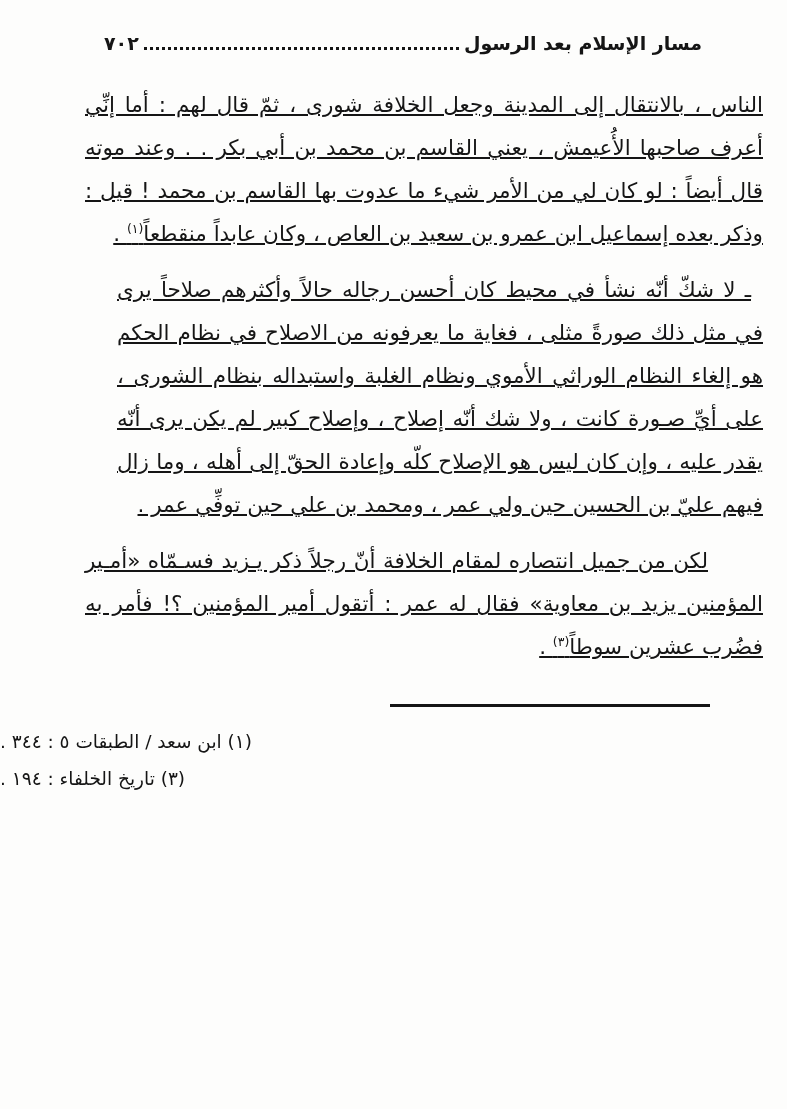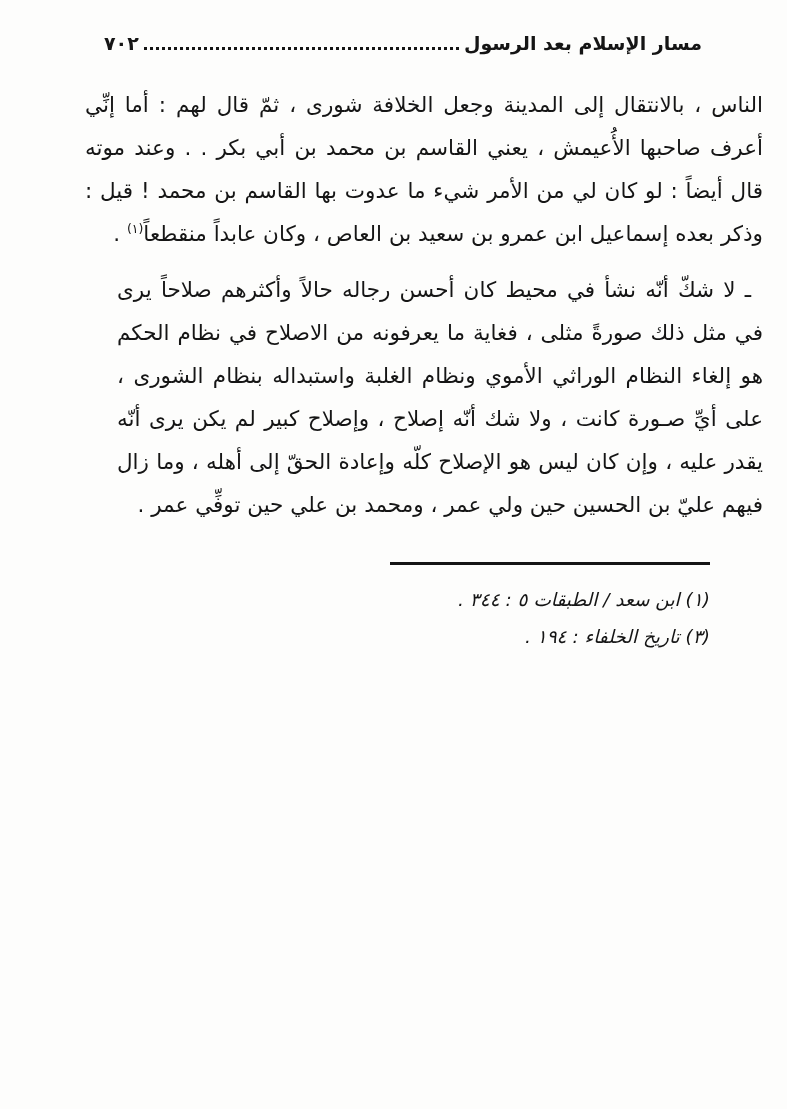--- a/index.html
+++ b/index.html
@@ -36,21 +36,21 @@
     min-width:30px;
   }
   .header-page-number{white-space:nowrap;letter-spacing:2px;margin-left:48px;}
   
   .body-text{
     margin:27px 24px 0 85px;
     font-size:21.5px;
     line-height:43px;
     text-align:justify;
   }
-  .para{margin:0 0 13px 0;}
+  .para{margin:0 0 13px 0;text-decoration:underline;}
   .para.indent-none{text-indent:0;}
   .para.indent-dash{text-indent:12px;margin-left:32px;}
   .para.indent-standard{text-indent:55px;}
   .fn-marker{
     font-size:0.58em;
     vertical-align:super;
     line-height:0;
   }
   
   .footnotes{
@@ -58,39 +58,39 @@
     font-size:18.5px;
   }
   .fn-rule{
     width:320px;
     height:2.5px;
     background:var(--ink);
     margin:0 0 16px 0;
   }
   .fn-item{
     line-height:37px;
-    text-align:right;
+    text-align:left;
     white-space:nowrap;
-    font-style:italic;
   }
 </style>
 </head>
 <body>
 
 <div class="page">
 
   <header class="page-header">
     <span class="header-title">مسار الإسلام بعد الرسول</span>
     <span class="header-leader"></span>
     <span class="header-page-number">٧٠٢</span>
   </header>
 
   <main class="body-text">
       <p class="para indent-none"><span>الناس ، بالانتقال إلى المدينة وجعل الخلافة شورى ، ثمّ قال لهم : أما إنِّي أعرف صاحبها الأُعيمش ، يعني القاسم بن محمد بن أبي بكر . . وعند موته قال أيضاً : لو كان لي من الأمر شيء ما عدوت بها القاسم بن محمد ! قيل : وذكر بعده إسماعيل ابن عمرو بن سعيد بن العاص ، وكان عابداً منقطعاً</span><sup class="fn-marker">(١)</sup><span> .</span></p>
       <p class="para indent-dash"><span>ـ لا شكّ أنّه نشأ في محيط كان أحسن رجاله حالاً وأكثرهم صلاحاً يرى في مثل ذلك صورةً مثلى ، فغاية ما يعرفونه من الاصلاح في نظام الحكم هو إلغاء النظام الوراثي الأموي ونظام الغلبة واستبداله بنظام الشورى ، على أيِّ صـورة كانت ، ولا شك أنّه إصلاح ، وإصلاح كبير لم يكن يرى أنّه يقدر عليه ، وإن كان ليس هو الإصلاح كلّه وإعادة الحقّ إلى أهله ، وما زال فيهم عليّ بن الحسين حين ولي عمر ، ومحمد بن علي حين توفِّي عمر .</span></p>
+      <p class="para indent-standard"><span>لكن من جميل انتصاره لمقام الخلافة أنّ رجلاً ذكر يـزيد فسـمّاه «أمـير المؤمنين يزيد بن معاوية» فقال له عمر : أتقول أمير المؤمنين ؟! فأمر به فضُرب عشرين سوطاً</span><sup class="fn-marker">(٣)</sup><span> .</span></p>
     </main>
 
   <footer class="footnotes">
     <div class="fn-rule"></div>
     <div>
         <div class="fn-item">(١) ابن سعد / الطبقات ٥ : ٣٤٤ .</div>
         <div class="fn-item">(٣) تاريخ الخلفاء : ١٩٤ .</div>
       </div>
   </footer>
 

